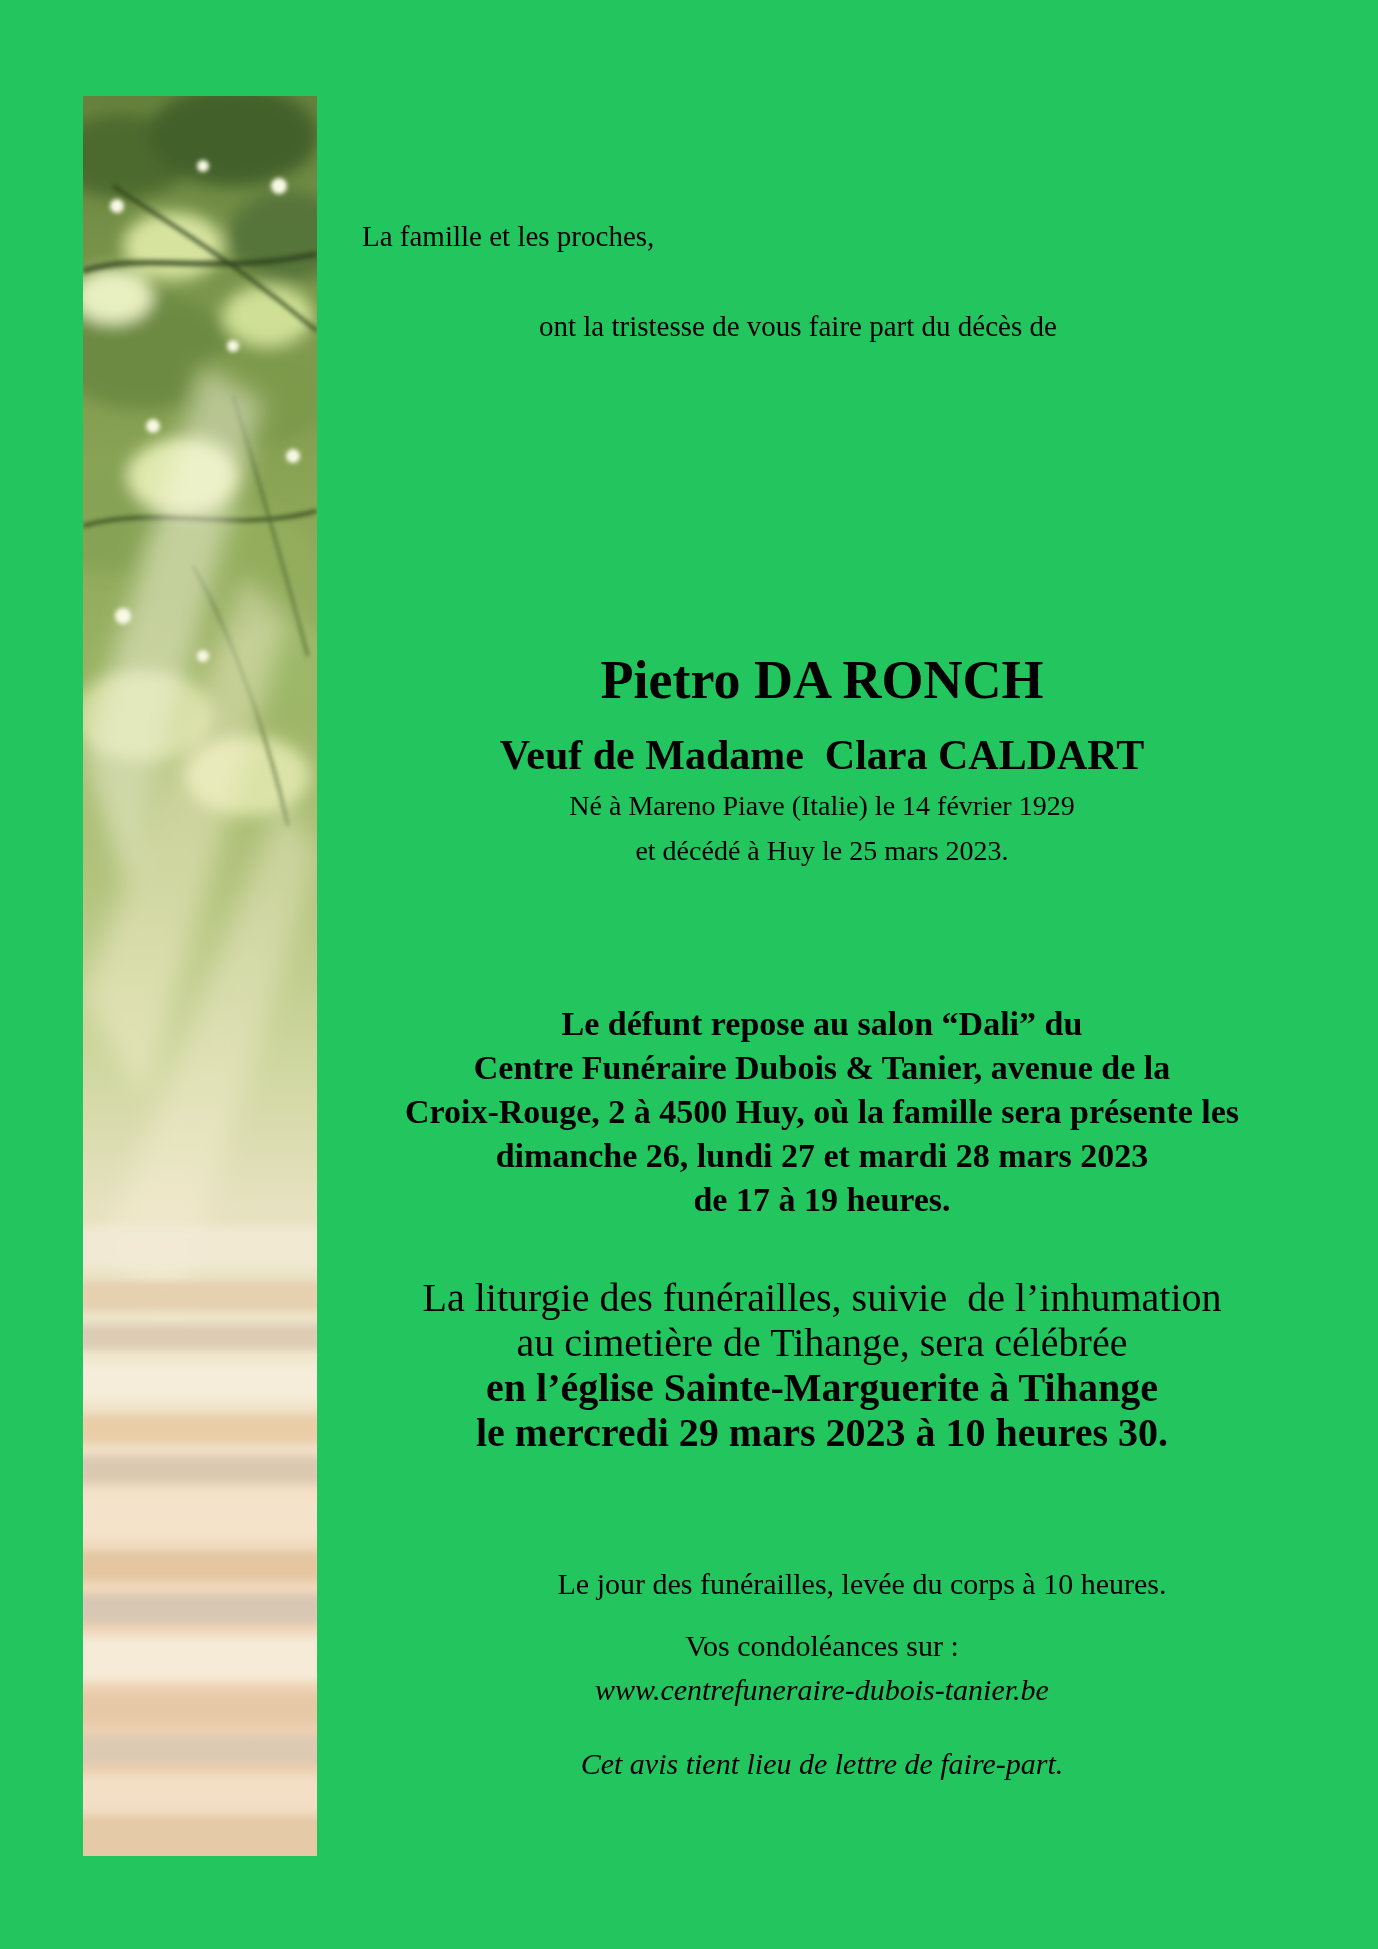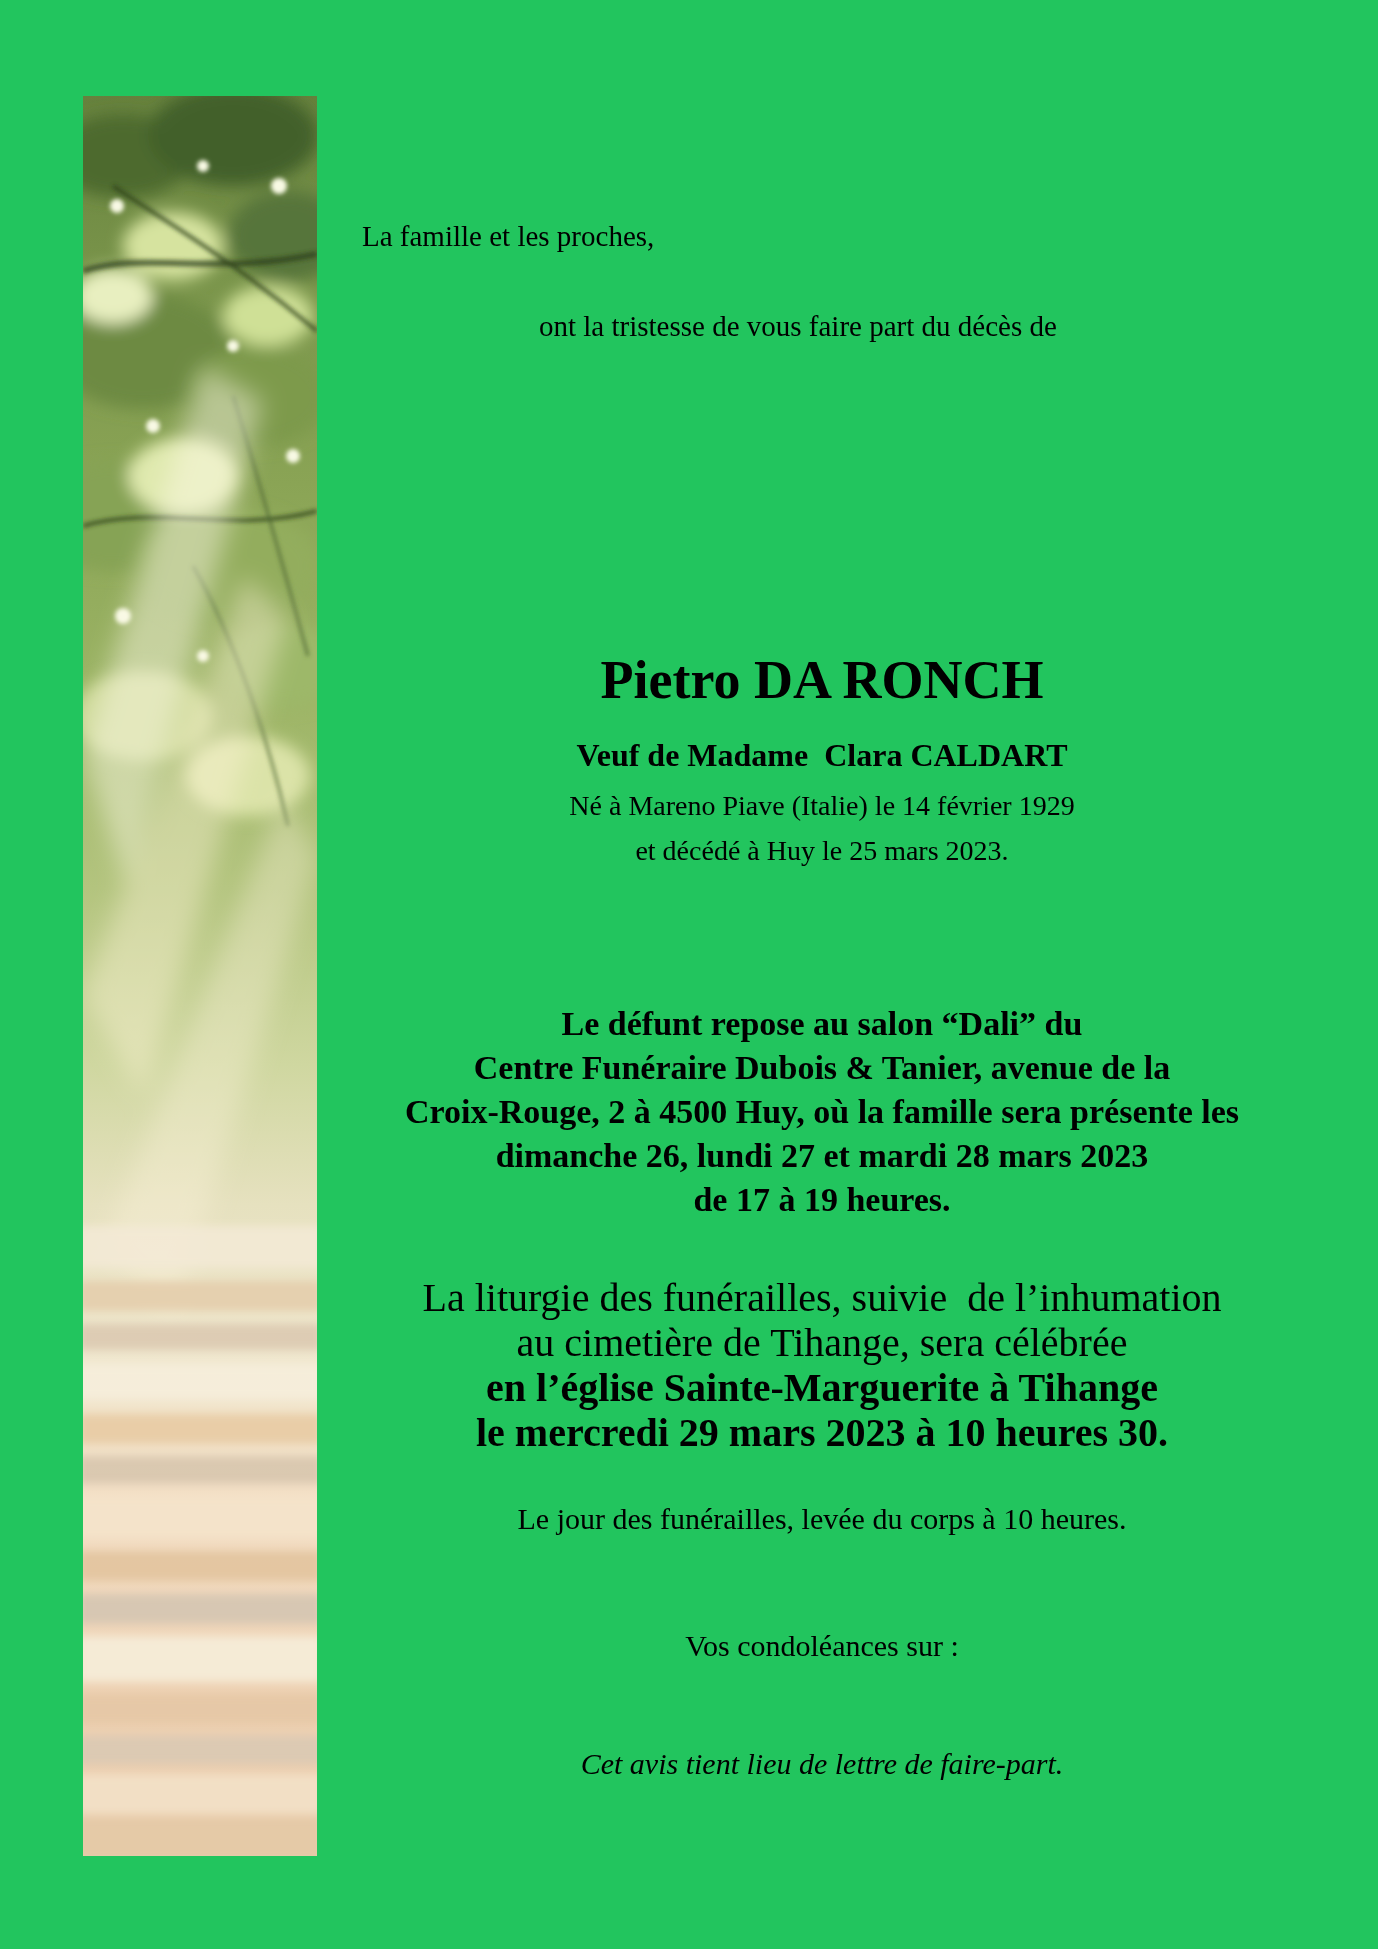--- a/index.html
+++ b/index.html
@@ -29,21 +29,21 @@
     width: 1010px;
     height: 1949px;
   }
   .line { position: absolute; white-space: pre; }
   .centered { left: 0; width: 100%; text-align: center; }
   .t-intro   { font-size: 29px; line-height: 36px; }
   .t-small   { font-size: 28px; line-height: 34px; }
   .t-reg     { font-size: 30px; line-height: 38px; }
   .t-title   { font-size: 48px; line-height: 54px; font-weight: bold; }
   .t-name    { font-size: 54px; line-height: 60px; font-weight: bold; }
-  .t-widow   { font-size: 32px; line-height: 40px; font-weight: bold; }
+  .t-widow   { font-size: 42px; line-height: 40px; font-weight: bold; }
   .block { position: absolute; left: 0; width: 100%; text-align: center; }
   .repose-line { font-size: 34px; line-height: 44px; font-weight: bold; white-space: pre; }
   .lit-reg  { font-size: 40px; line-height: 45px; white-space: pre; }
   .lit-bold { font-size: 40px; line-height: 45px; font-weight: bold; white-space: pre; }
   .t-italic { font-size: 30px; line-height: 38px; font-style: italic; }
 </style>
 </head>
 <body>
 
 <div class="page">
@@ -164,21 +164,22 @@
       <div class="repose-line">de 17 à 19 heures.</div>
     </div>
 
     <div class="block" style="top:1275px;">
       <div class="lit-reg">La liturgie des funérailles, suivie  de l’inhumation</div>
       <div class="lit-reg">au cimetière de Tihange, sera célébrée</div>
       <div class="lit-bold">en l’église Sainte-Marguerite à Tihange</div>
       <div class="lit-bold">le mercredi 29 mars 2023 à 10 heures 30.</div>
     </div>
 
-    <div class="line centered t-reg" style="top:1500px;">Le jour des funérailles, levée du corps à 10 heures.</div>
+    <div class="line centered t-reg" style="top:1565px;padding-left:40px;">Le jour des funérailles, levée du corps à 10 heures.</div>
 
     <div class="line centered t-reg" style="top:1627px;">Vos condoléances sur :</div>
 
+    <div class="line centered t-italic" style="top:1671px;">www.centrefuneraire-dubois-tanier.be</div>
 
     <div class="line centered t-italic" style="top:1745px;">Cet avis tient lieu de lettre de faire-part.</div>
 
   </div>
 </div>
 
 </body></html>

